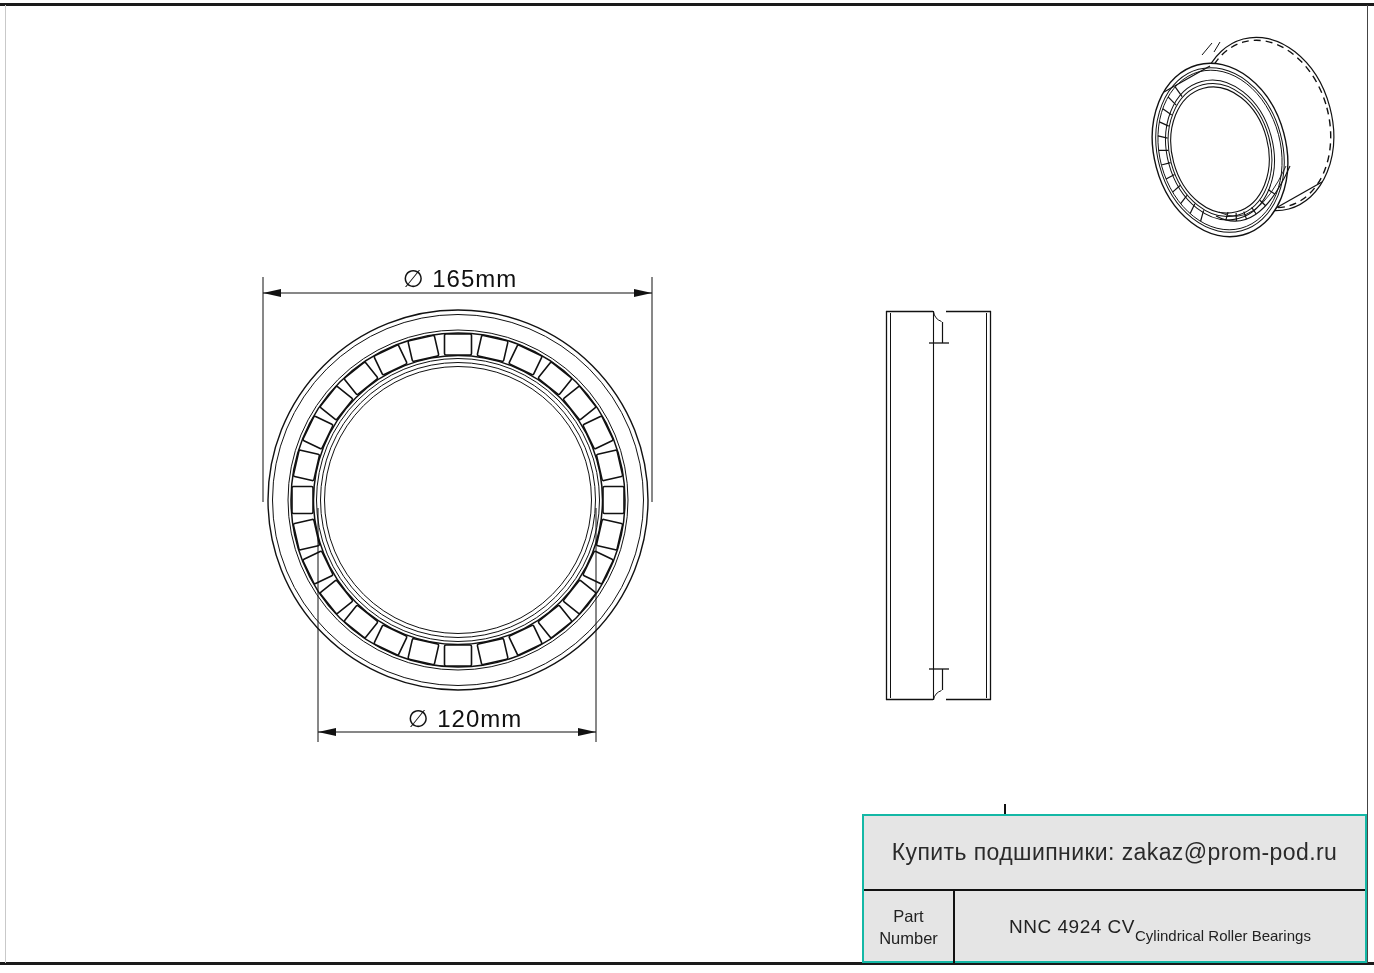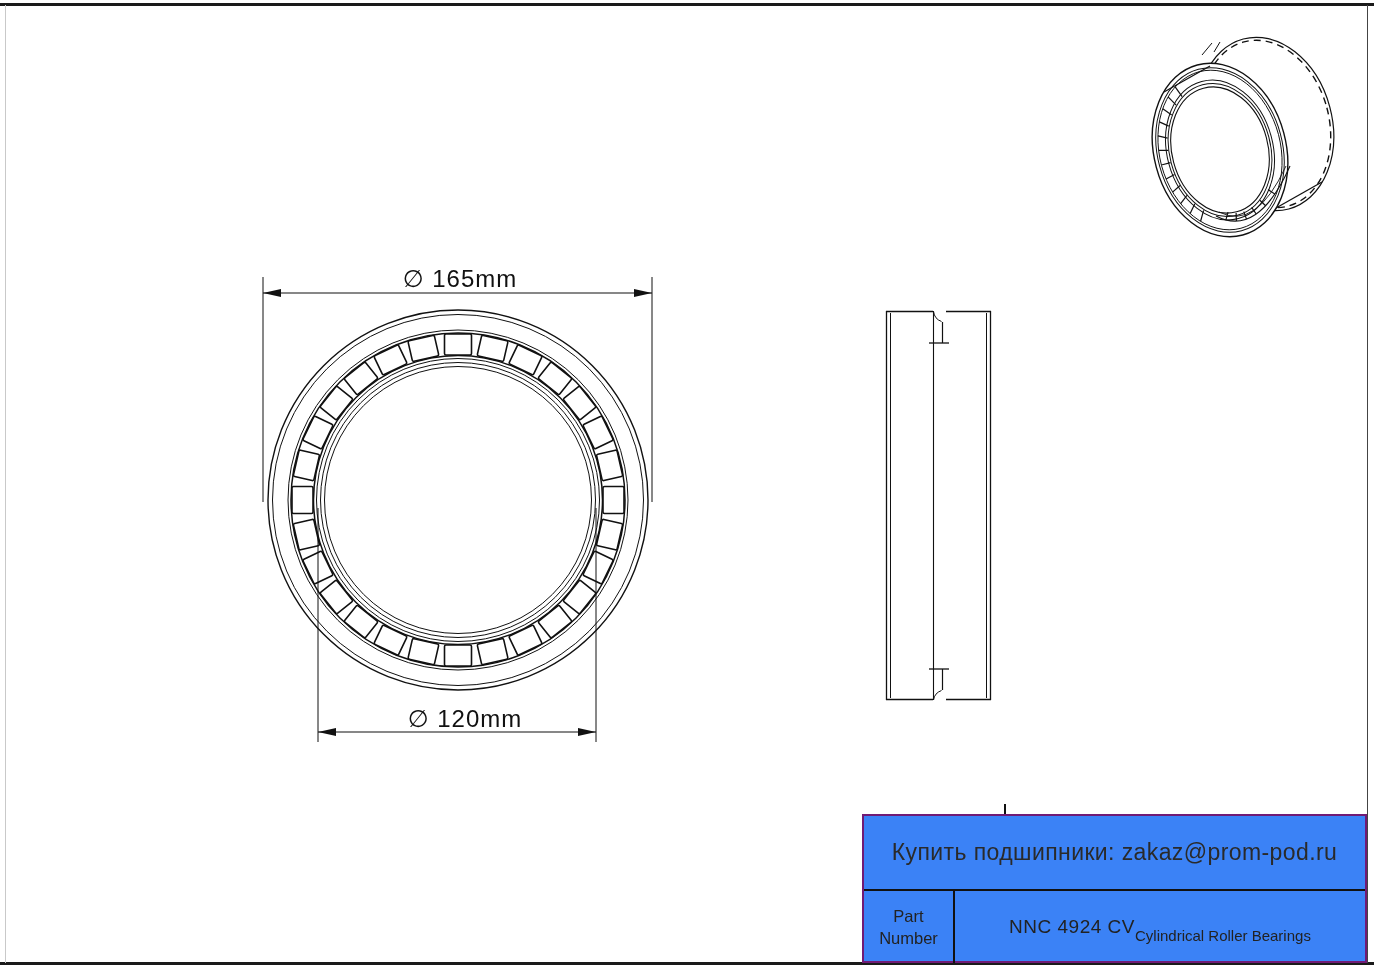--- a/index.html
+++ b/index.html
@@ -17,21 +17,21 @@
   svg.drawing{position:absolute;left:0;top:0;}
   svg .ln{stroke:#111;fill:none;}
   svg text.dim{
     font-family:"Liberation Sans","DejaVu Sans",sans-serif;
     font-size:24px;letter-spacing:1px;fill:#111;text-anchor:middle;
   }
 
   
   .title-block{
     position:absolute;left:862px;top:814px;width:505px;height:149px;
-    border:2px solid #701a75;box-sizing:border-box;background:#3b82f6;
+    border:2px solid #14b8a6;box-sizing:border-box;background:#e5e5e5;
   }
   .tb-contact{
     height:75px;border-bottom:2px solid #111;box-sizing:border-box;
     display:flex;align-items:center;justify-content:center;
     font-size:23px;color:#2a2a2a;letter-spacing:0.4px;
   }
   .tb-row2{display:flex;height:72px;}
   .tb-part-label{
     width:91px;border-right:2px solid #111;box-sizing:border-box;
     display:flex;align-items:center;justify-content:center;text-align:center;

